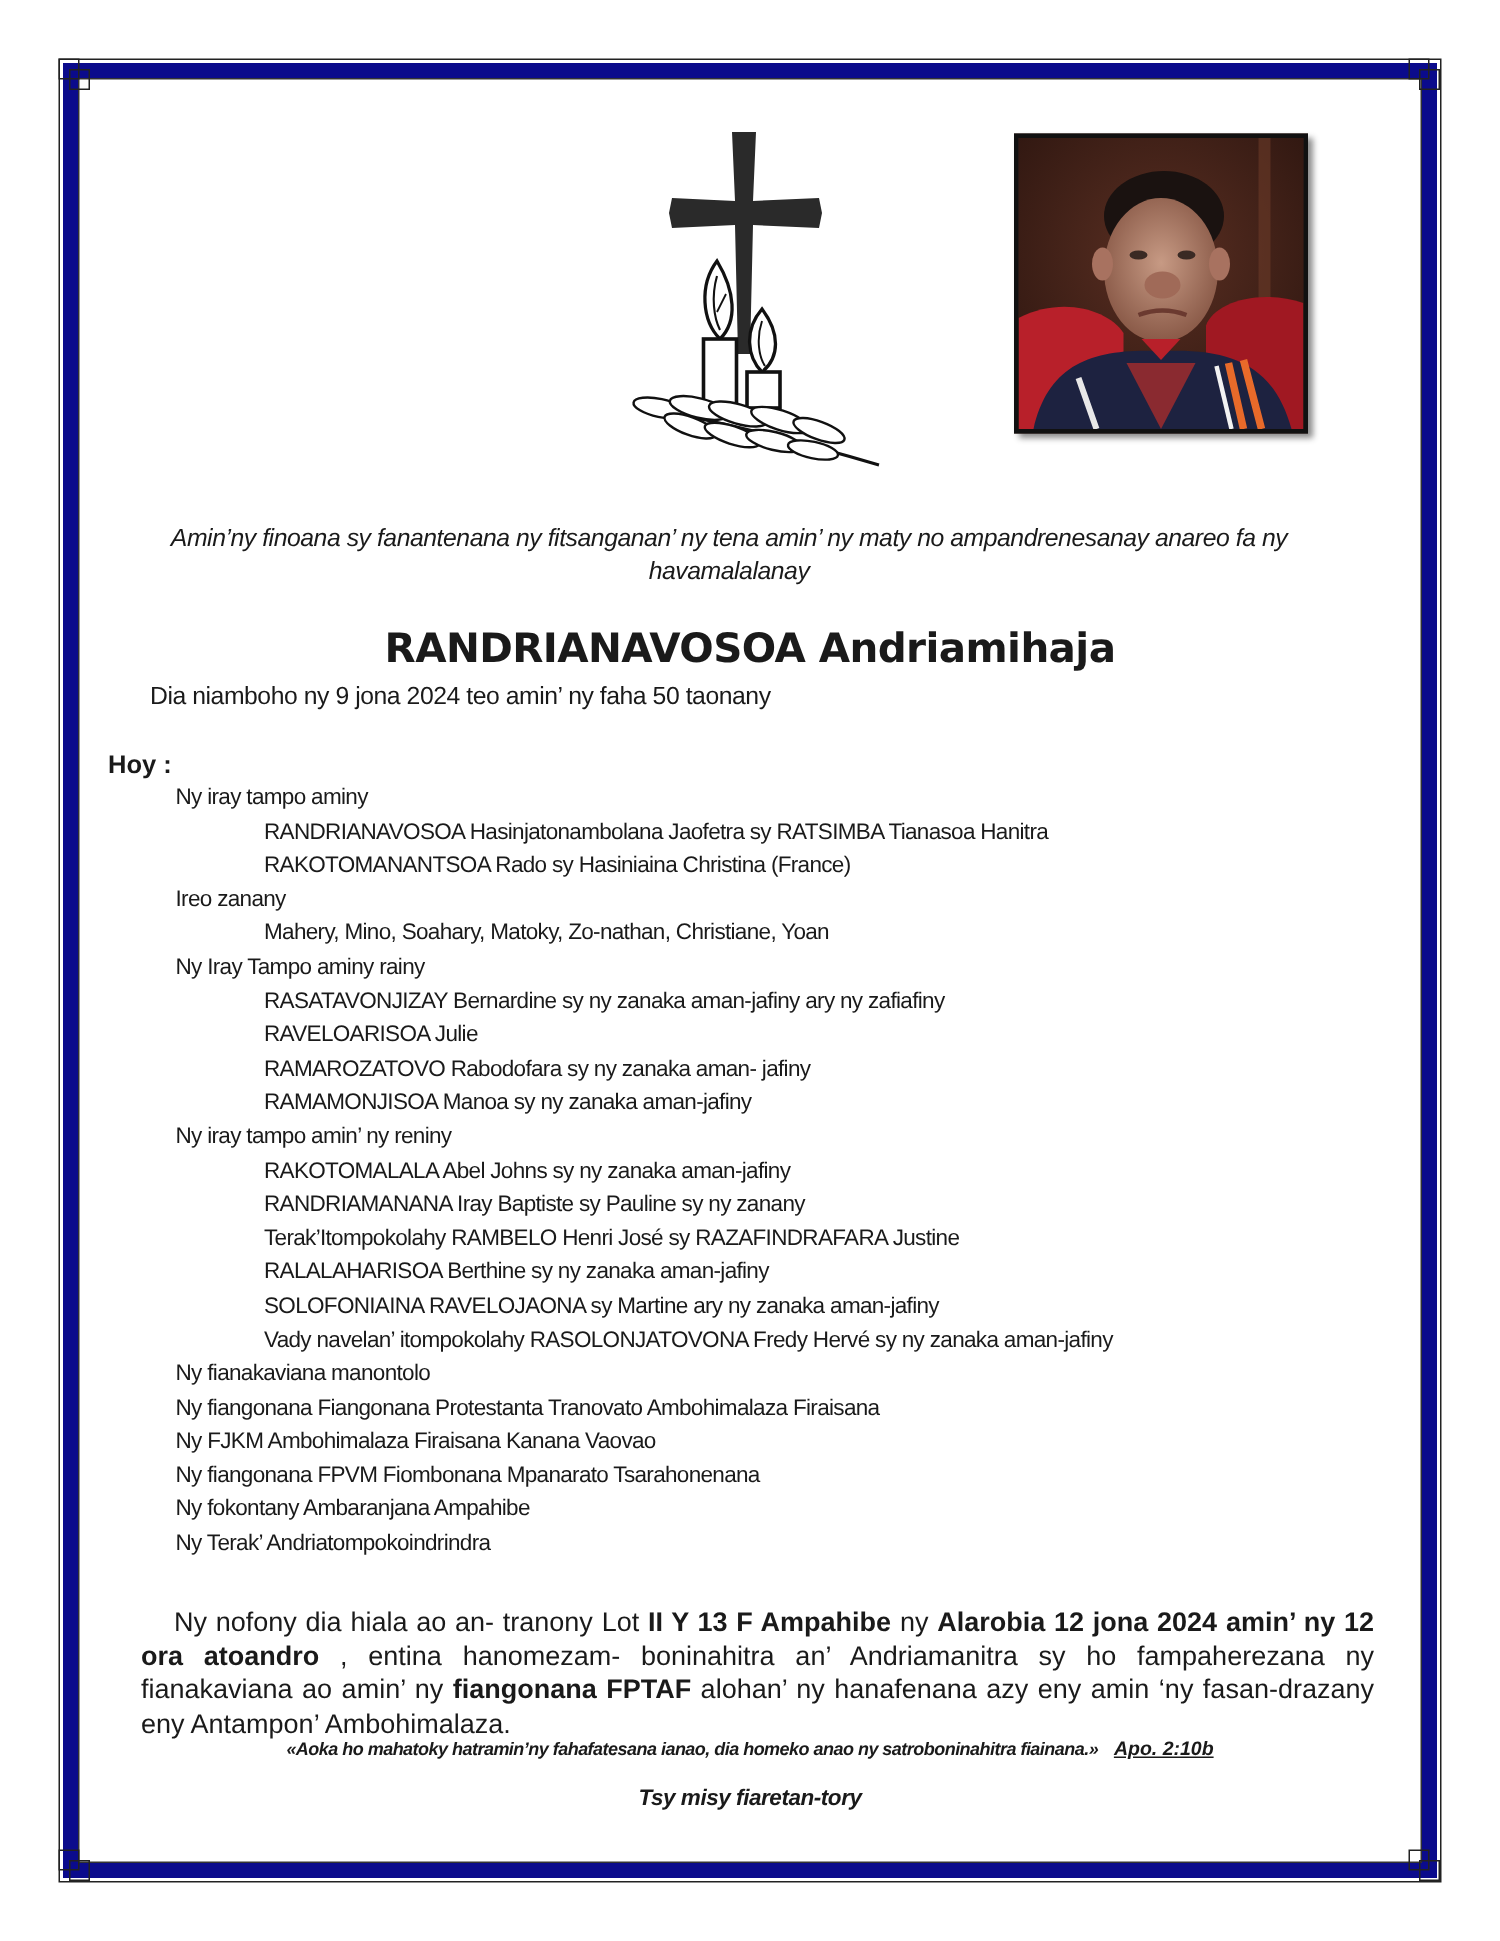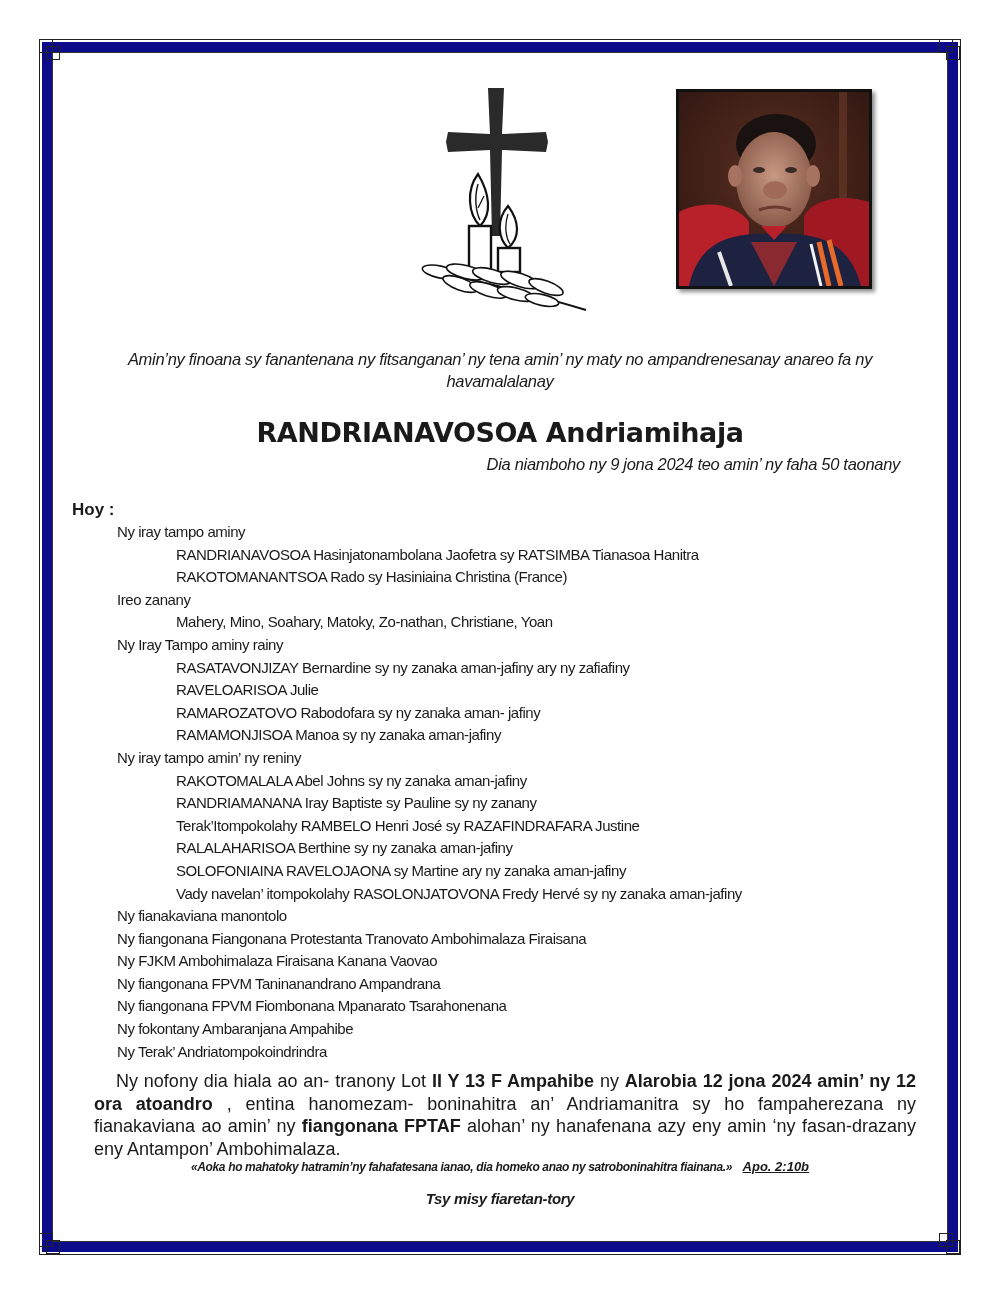--- a/index.html
+++ b/index.html
@@ -55,35 +55,35 @@
       width: 196px; height: 200px;
       border: 3px solid #111;
       box-sizing: border-box;
       box-shadow: 3px 3px 4px rgba(0,0,0,0.45);
       overflow: hidden;
       background: #3b1f18;
     }
 
     
     .intro {
-      position: absolute; left: 110px; top: 348px; width: 780px;
+      position: absolute; left: 96px; top: 348px; width: 780px;
       text-align: center; font-style: italic;
       font-size: 16.5px; line-height: 22px;
       letter-spacing: -0.3px;
       font-family: "Liberation Sans", sans-serif;
     }
     .name {
       position: absolute; left: 100px; top: 417px; width: 800px;
       text-align: center; font-weight: bold;
       font-size: 27px; font-family: "DejaVu Sans", sans-serif;
       letter-spacing: -0.4px;
     }
     .death-info {
       position: absolute; left: 100px; top: 455px; width: 800px;
-      text-align: right; font-style: italic;
+      text-align: left; 
       font-size: 16.5px; letter-spacing: -0.3px;
     }
     .hoy {
       position: absolute; left: 72px; top: 500px;
       font-weight: bold; font-size: 17px;
     }
     .family-list {
       position: absolute; left: 117px; top: 521px; width: 800px;
       font-size: 15px; line-height: 22.6px;
       letter-spacing: -0.45px;
@@ -232,21 +232,20 @@
     <div class="group">Ny iray tampo amin’ ny reniny</div>
     <div class="member">RAKOTOMALALA Abel Johns sy ny zanaka aman-jafiny</div>
     <div class="member">RANDRIAMANANA Iray Baptiste sy Pauline  sy ny zanany</div>
     <div class="member">Terak’Itompokolahy RAMBELO Henri José sy RAZAFINDRAFARA Justine</div>
     <div class="member">RALALAHARISOA Berthine sy ny zanaka aman-jafiny</div>
     <div class="member">SOLOFONIAINA RAVELOJAONA sy Martine ary ny zanaka aman-jafiny</div>
     <div class="member">Vady navelan’ itompokolahy RASOLONJATOVONA Fredy Hervé sy ny zanaka aman-jafiny</div>
     <div class="group">Ny fianakaviana manontolo</div>
     <div class="group">Ny fiangonana Fiangonana Protestanta Tranovato Ambohimalaza Firaisana</div>
     <div class="group">Ny FJKM Ambohimalaza Firaisana Kanana Vaovao</div>
-    <div class="group">Ny fiangonana FPVM Taninanandrano Ampandrana</div>
     <div class="group">Ny fiangonana FPVM Fiombonana Mpanarato Tsarahonenana</div>
     <div class="group">Ny fokontany Ambaranjana Ampahibe</div>
     <div class="group">Ny Terak’ Andriatompokoindrindra</div>
   </div>
 
 <div class="funeral"><span>Ny nofony dia hiala ao an- tranony Lot </span><b>II Y 13 F Ampahibe</b><span> ny </span><b>Alarobia 12 jona 2024 amin’ ny  12 ora atoandro</b><span> , entina   hanomezam- boninahitra an’ Andriamanitra sy ho fampaherezana ny fianakaviana ao amin’ ny </span><b>fiangonana FPTAF</b><span> alohan’ ny hanafenana azy eny amin ‘ny fasan-drazany eny Antampon’ Ambohimalaza.</span></div>
 
 <div class="verse">
   <span class="quote">«Aoka ho mahatoky hatramin’ny fahafatesana ianao, dia homeko anao ny satroboninahitra fiainana.»</span>
   <span class="ref">Apo. 2:10b</span>

